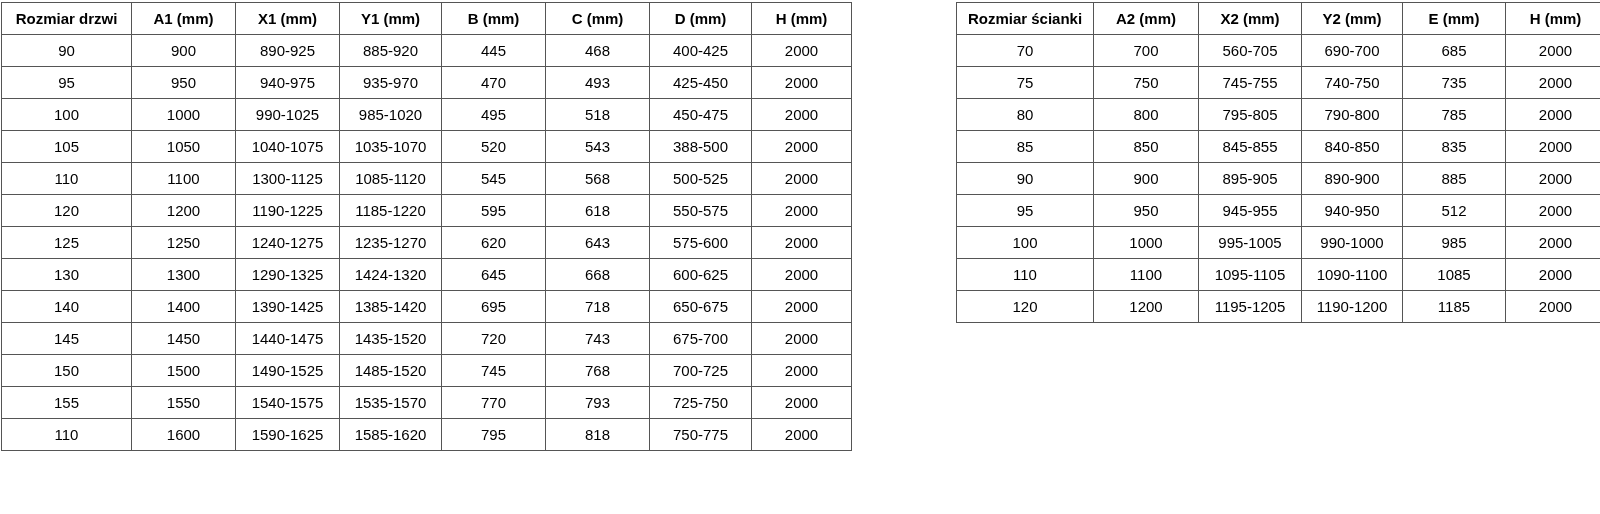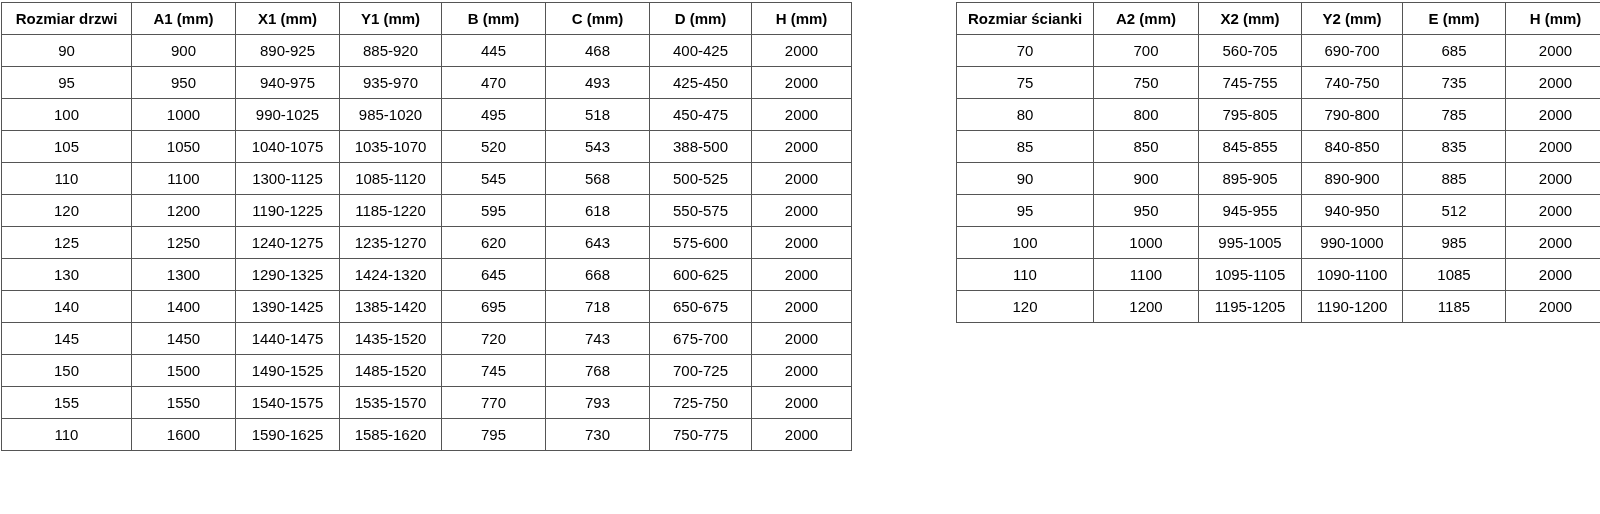--- a/index.html
+++ b/index.html
@@ -187,21 +187,21 @@
           <td>793</td>
           <td>725-750</td>
           <td>2000</td>
         </tr>
         <tr>
           <td>110</td>
           <td>1600</td>
           <td>1590-1625</td>
           <td>1585-1620</td>
           <td>795</td>
-          <td>730</td>
+          <td>818</td>
           <td>750-775</td>
           <td>2000</td>
         </tr>
       </tbody>
   </table>
 
   <table id="table-walls">
     <colgroup>
       <col style="width:137px">
       <col style="width:105px">

